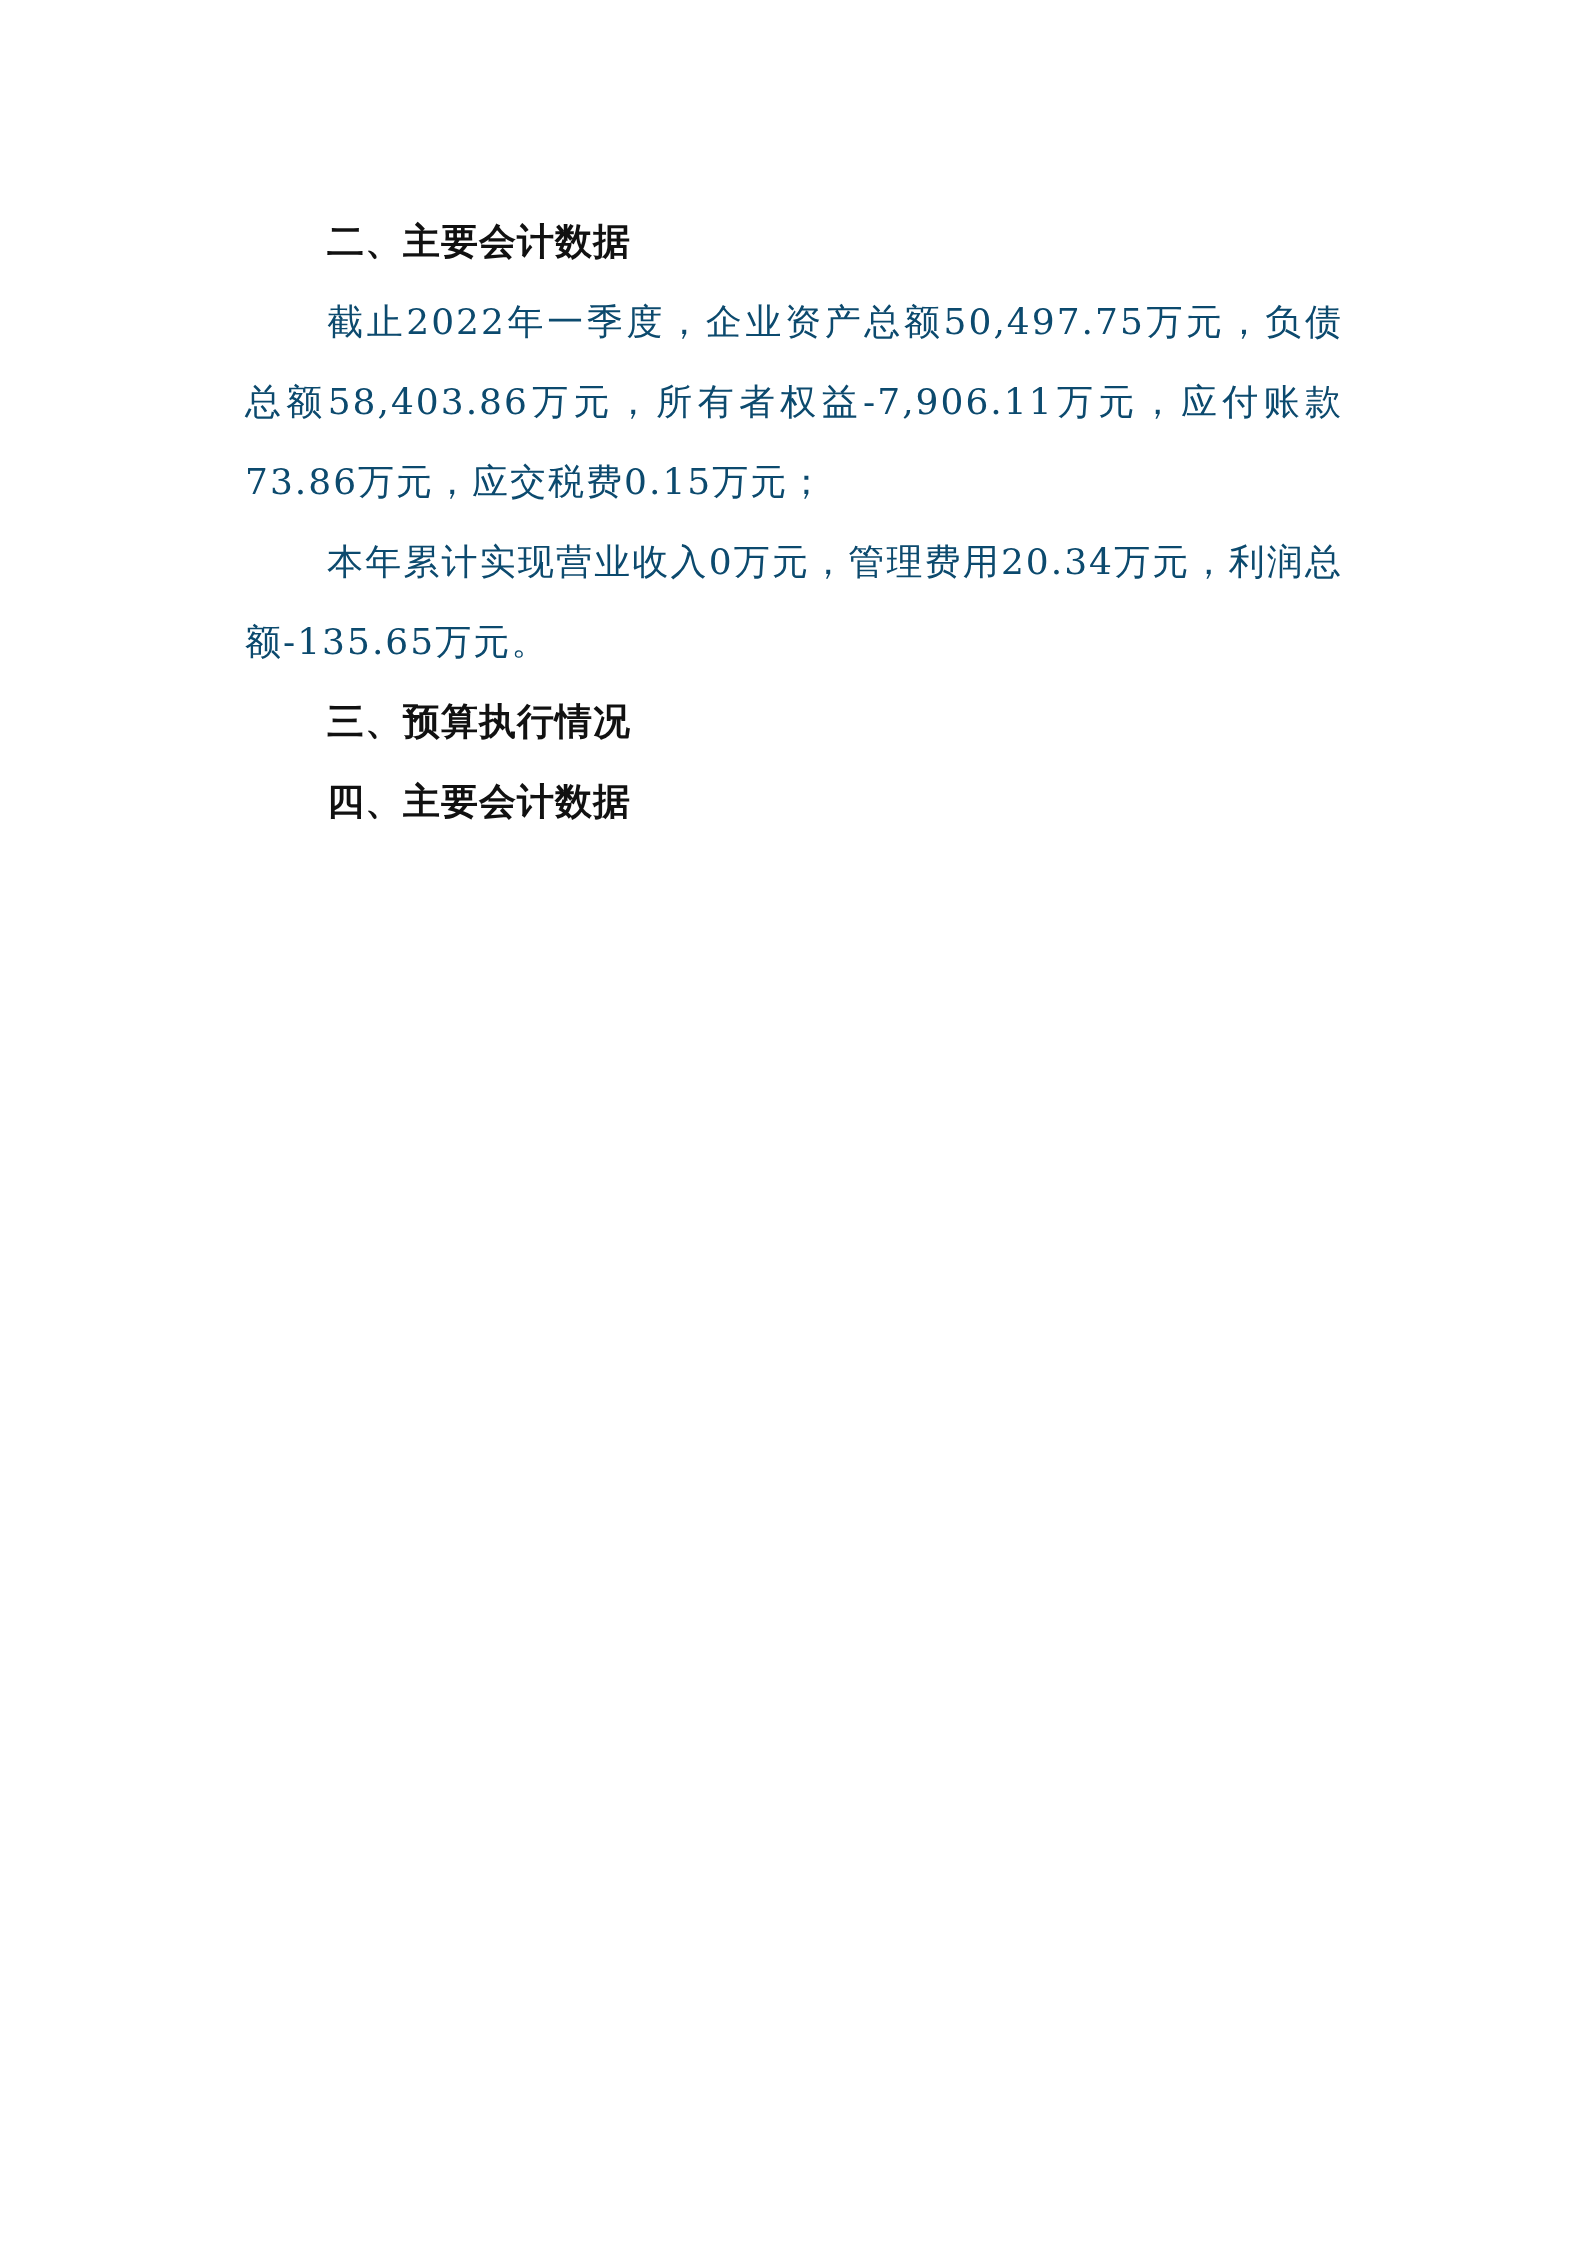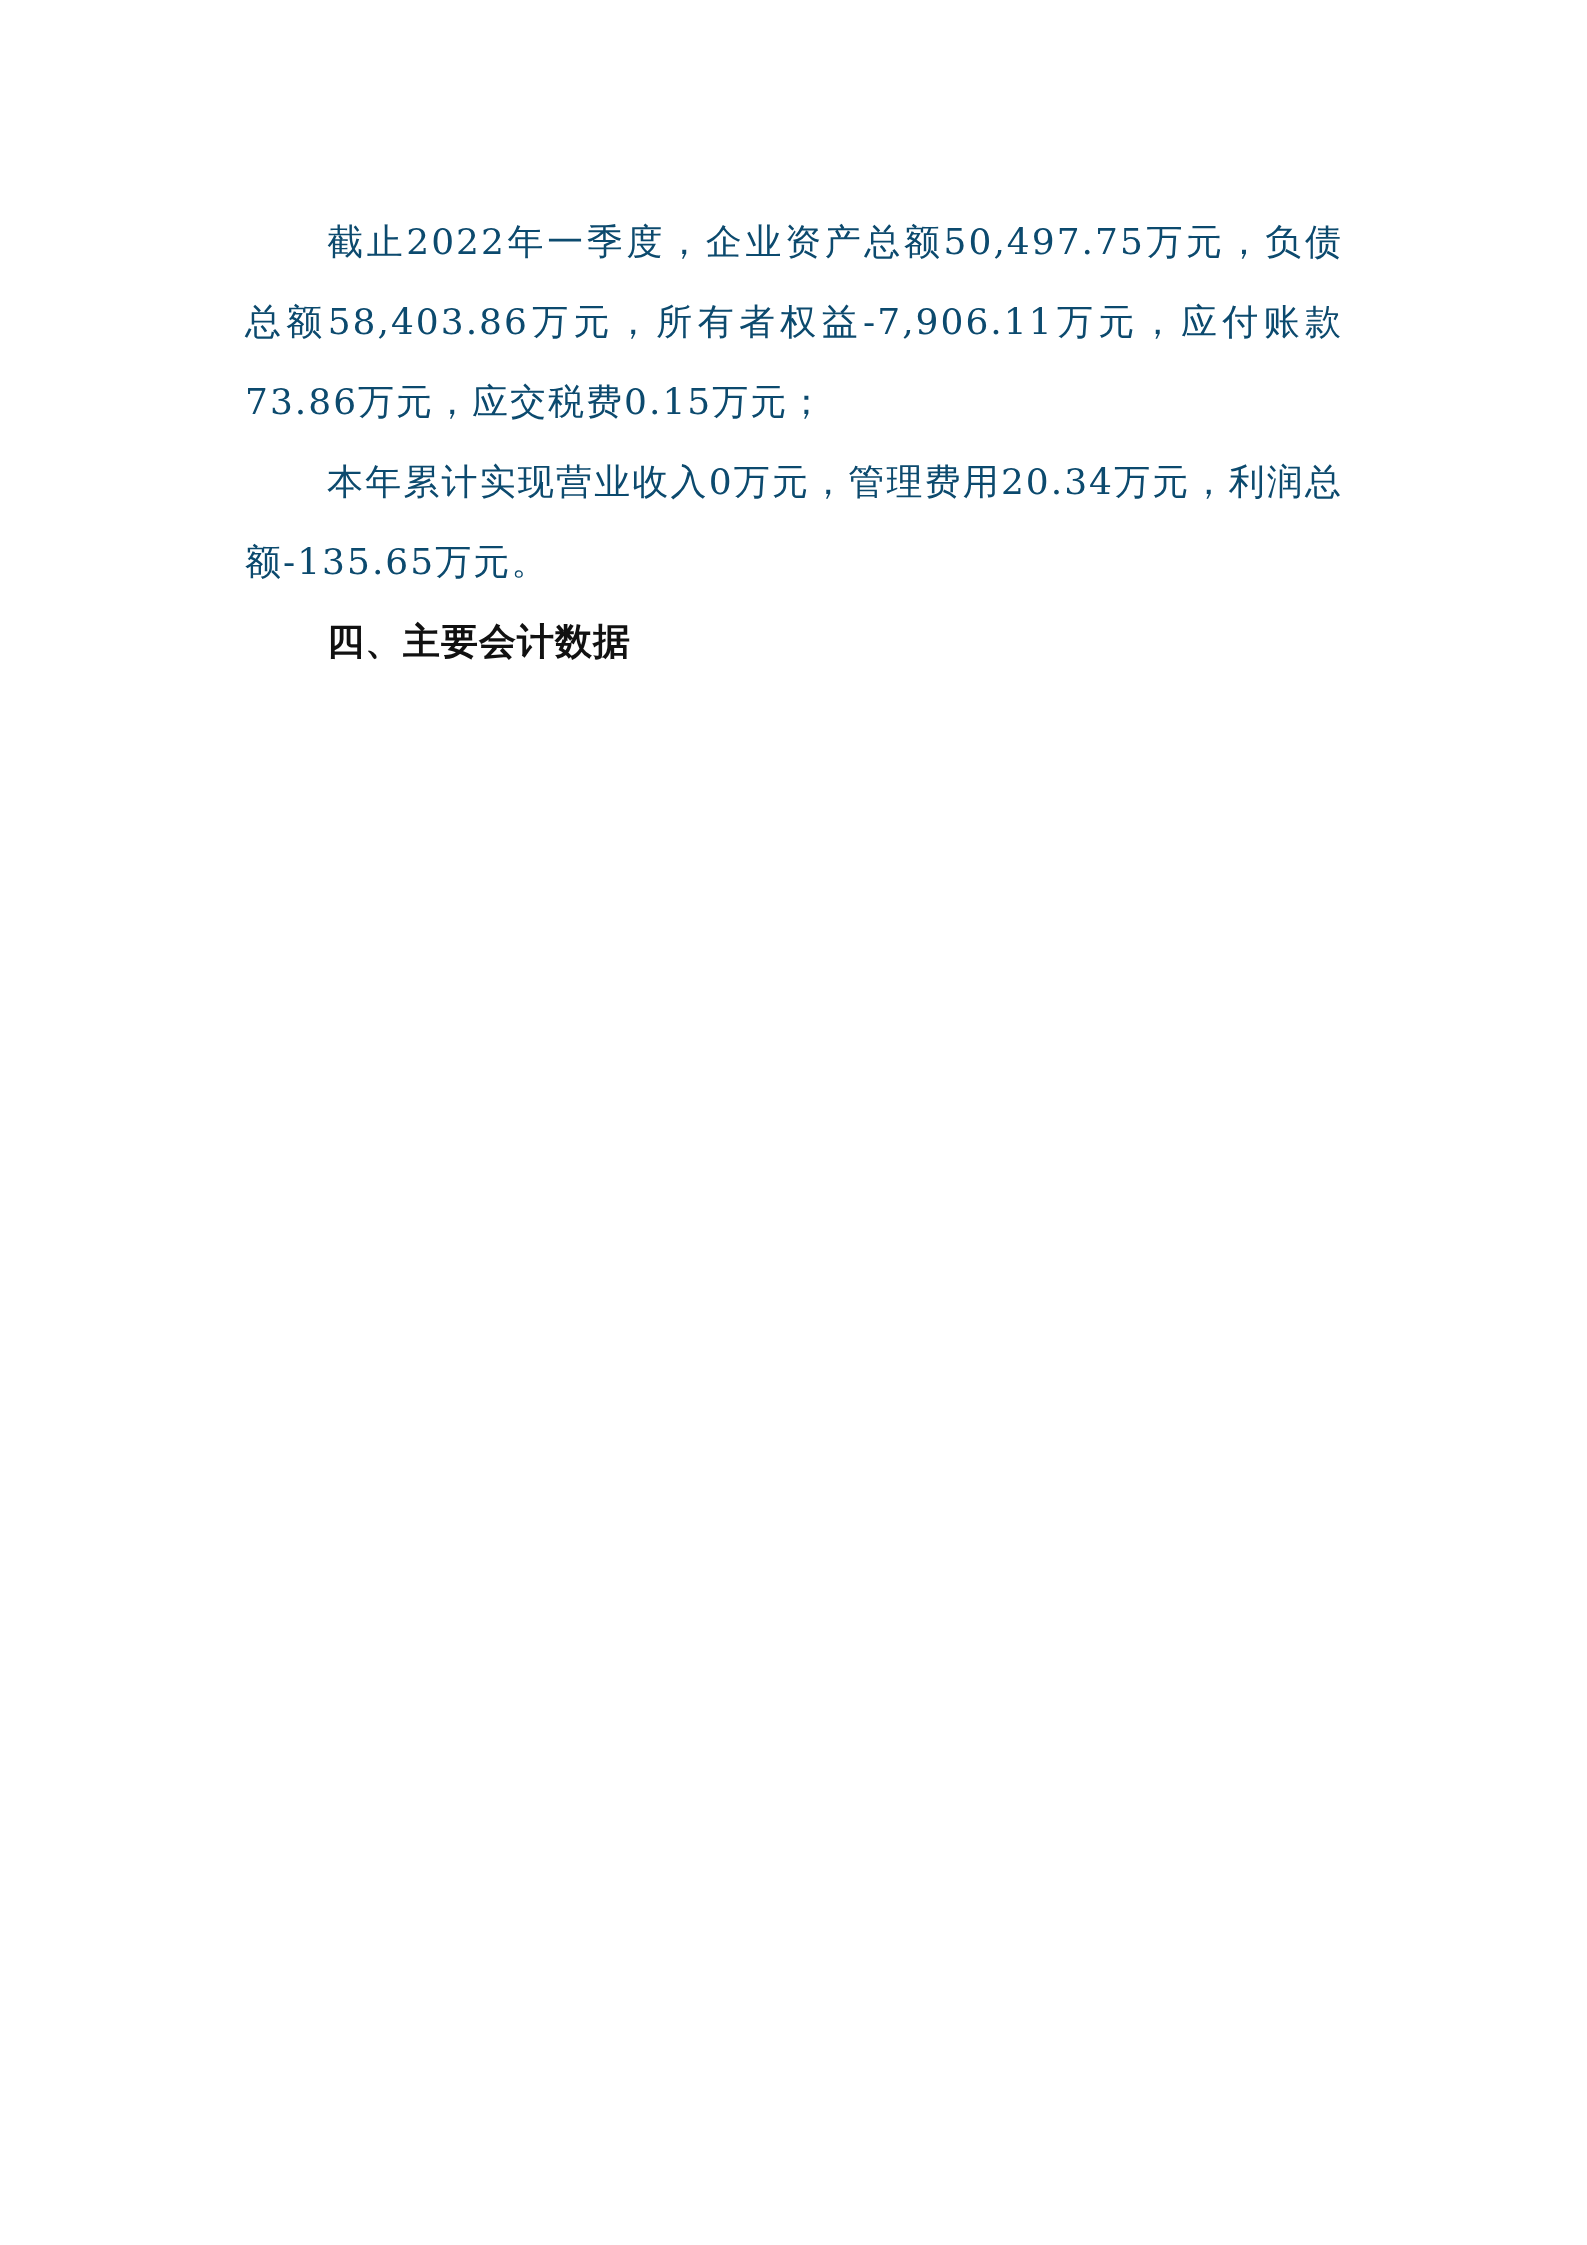--- a/index.html
+++ b/index.html
@@ -42,24 +42,26 @@
       font-weight: normal;
       color: #0c4a6e;
     }
   </style>
 </head>
 <body>
 
 <div class="page">
 
   <section>
+    <h2 class="heading">二、主要会计数据</h2>
     <p class="para">截止2022年一季度，企业资产总额50,497.75万元，负债总额58,403.86万元，所有者权益-7,906.11万元，应付账款73.86万元，应交税费0.15万元；</p>
     <p class="para">本年累计实现营业收入0万元，管理费用20.34万元，利润总额-135.65万元。</p>
   </section>
 
   <section>
+    <h2 class="heading">三、预算执行情况</h2>
   </section>
 
   <section>
     <h2 class="heading">四、主要会计数据</h2>
   </section>
 
 </div>
 
 </body></html>

